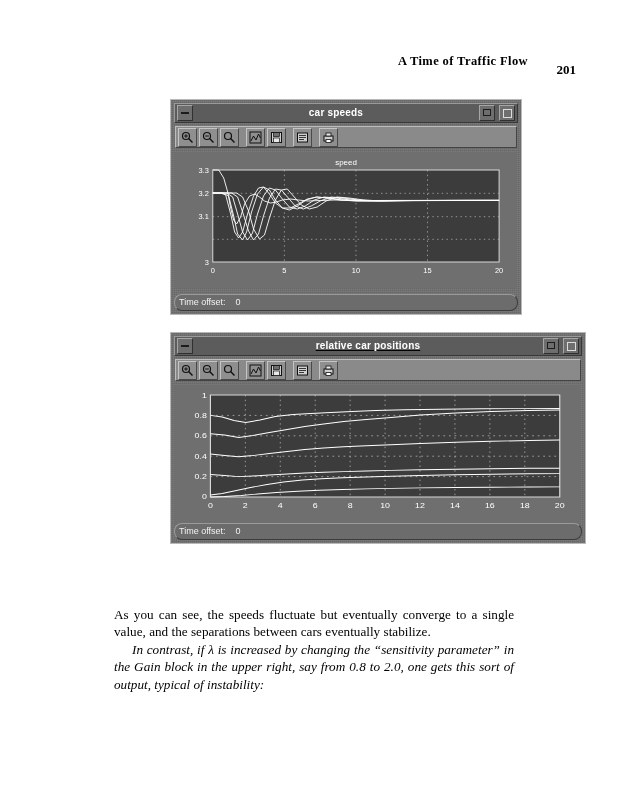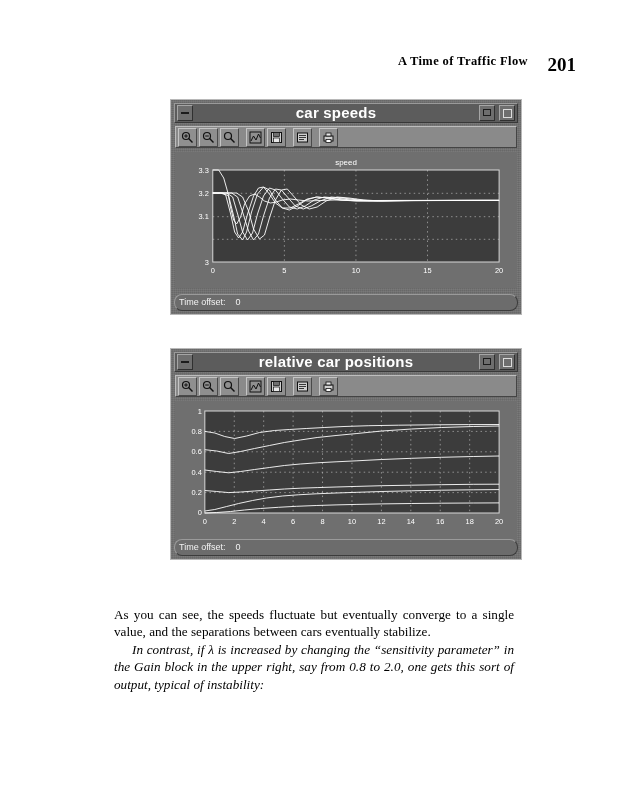--- a/index.html
+++ b/index.html
@@ -30,58 +30,58 @@
     top: 0;
     font-family: "Liberation Serif", serif;
     font-weight: bold;
     font-size: 12.5px;
     letter-spacing: 0.4px;
     white-space: nowrap;
   }
   .header-page-number {
     position: absolute;
     right: 48px;
-    top: 0;
+    top: 8px;
     font-family: "Liberation Serif", serif;
     font-weight: bold;
-    font-size: 19px;
+    font-size: 13px;
   }
 
   
   .fig-window {
     position: absolute;
     background: #707070;
     border: 1px solid #b8b8b8;
     box-sizing: border-box;
     
     background-image:
       repeating-linear-gradient(0deg, rgba(255,255,255,0.035) 0px, rgba(255,255,255,0.035) 1px, rgba(0,0,0,0.035) 1px, rgba(0,0,0,0.035) 2px),
       repeating-linear-gradient(90deg, rgba(255,255,255,0.03) 0px, rgba(255,255,255,0.03) 1px, rgba(0,0,0,0.03) 1px, rgba(0,0,0,0.03) 2px);
   }
   #fig-speeds  { left: 170px; top: 99px;  width: 352px; height: 216px; }
-  #fig-positions { left: 170px; top: 348px; width: 352px; height: 212px; }
+  #fig-positions { left: 170px; top: 332px; width: 416px; height: 212px; text-decoration: underline; }
 
   .titlebar {
     position: relative;
     height: 18px;
     margin: 3px 3px 0 3px;
     background: #5c5c5c;
     border-top: 1px solid #9a9a9a;
     border-left: 1px solid #9a9a9a;
     border-right: 1px solid #383838;
     border-bottom: 1px solid #383838;
     display: flex;
     align-items: center;
   }
   .title-text {
     flex: 1;
     text-align: center;
     color: #ffffff;
     font-family: "Liberation Sans", sans-serif;
-    font-size: 15px;
+    font-size: 10px;
     font-weight: bold;
     letter-spacing: 0.2px;
     line-height: 18px;
   }
   .tb-box {
     width: 14px;
     height: 14px;
     margin: 0 2px;
     background: #6e6e6e;
     border-top: 1px solid #a5a5a5;

